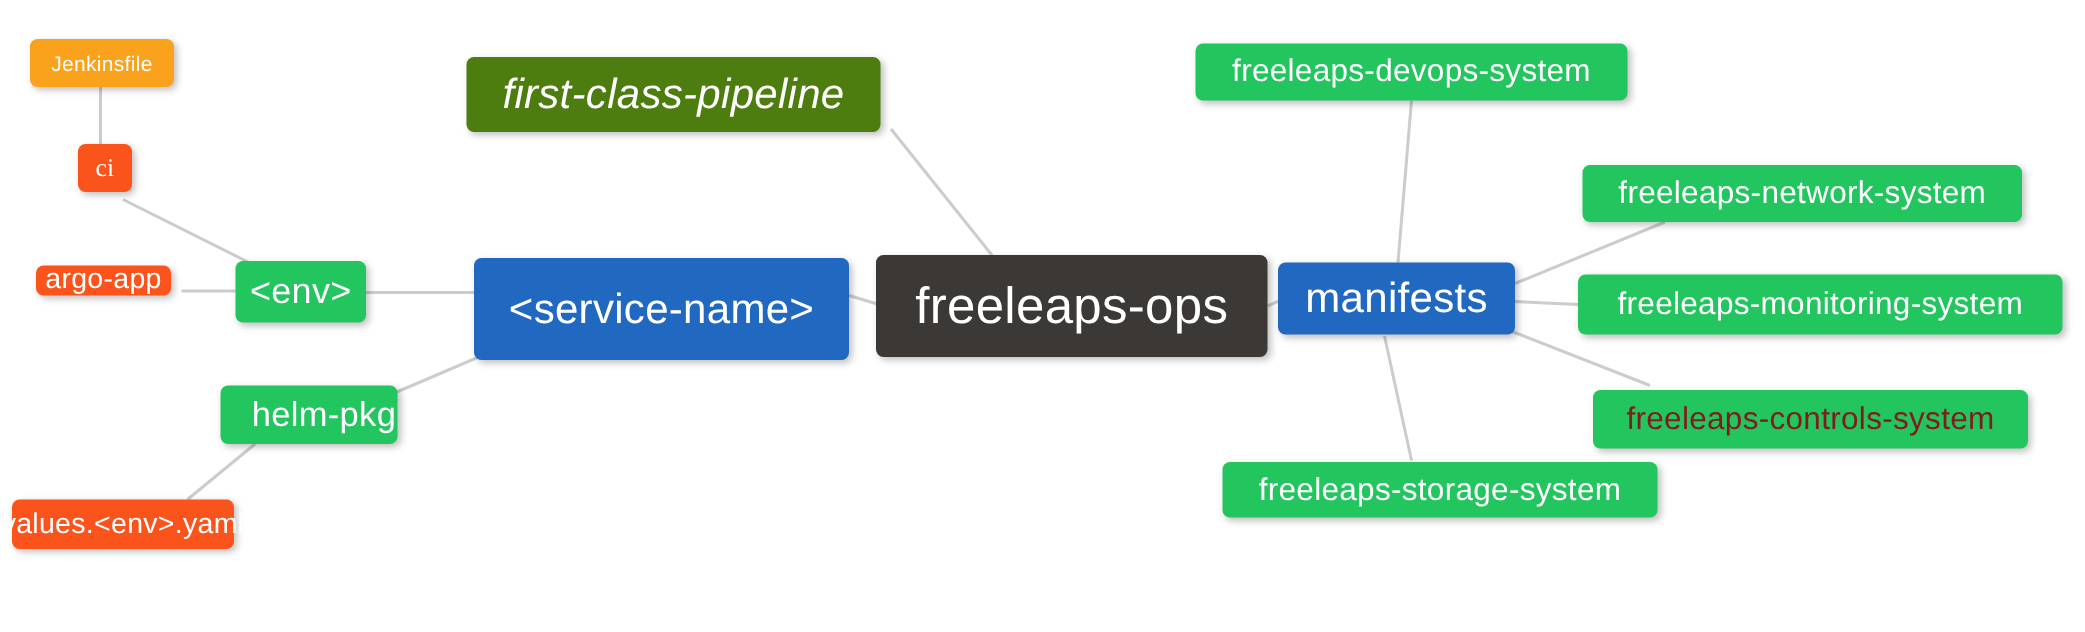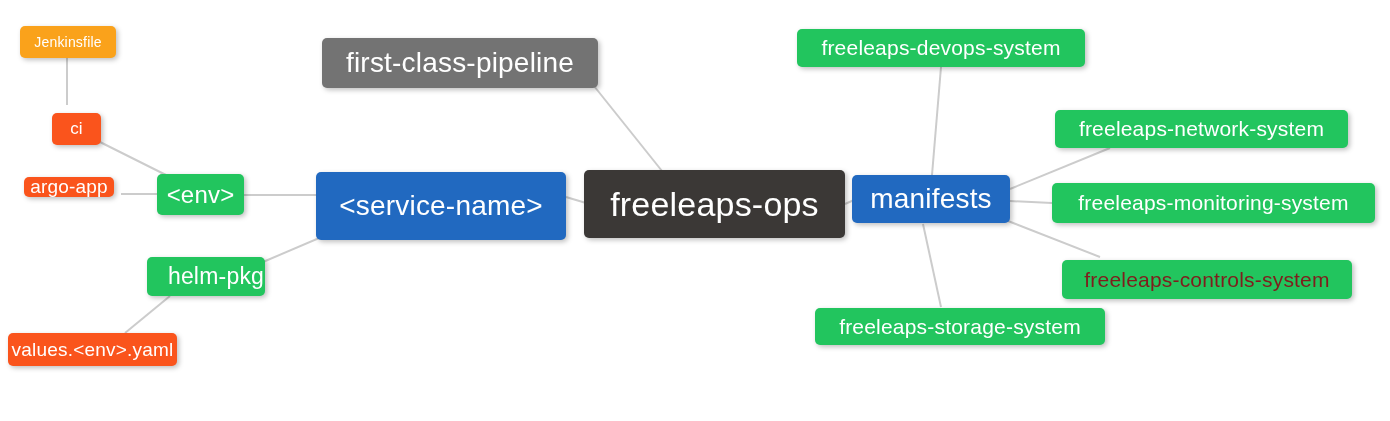--- a/index.html
+++ b/index.html
@@ -52,26 +52,26 @@
       <line x1="566" y1="197" x2="586" y2="203" stroke="#CCCCCC" stroke-width="2"></line>
       <line x1="845" y1="204" x2="854" y2="200" stroke="#CCCCCC" stroke-width="2"></line>
       <line x1="932" y1="175" x2="941" y2="67" stroke="#CCCCCC" stroke-width="2"></line>
       <line x1="1010" y1="189" x2="1110" y2="148" stroke="#CCCCCC" stroke-width="2"></line>
       <line x1="1010" y1="201" x2="1052" y2="203" stroke="#CCCCCC" stroke-width="2"></line>
       <line x1="1008" y1="221" x2="1100" y2="257" stroke="#CCCCCC" stroke-width="2"></line>
       <line x1="923" y1="224" x2="941" y2="307" stroke="#CCCCCC" stroke-width="2"></line>
     </svg>
 
 <div class="node" style="left: 20px; top: 26px; width: 96px; height: 32px; font-size: 14px; background: rgb(250, 162, 27); color: rgb(255, 255, 255);">Jenkinsfile</div>
-    <div class="node" style="left: 52px; top: 113px; width: 49px; height: 32px; font-size: 17px; background: rgb(250, 84, 28); color: rgb(255, 255, 255);">ci</div>
+    <div class="node" style="left: 52px; top: 96px; width: 36px; height: 32px; font-size: 17px; background: rgb(250, 84, 28); color: rgb(255, 255, 255); font-family: Liberation Serif, serif;">ci</div>
     <div class="node" style="left: 24px; top: 177px; width: 90px; height: 20px; font-size: 19px; background: rgb(250, 84, 28); color: rgb(255, 255, 255);">argo-app</div>
     <div class="node" style="left: 157px; top: 174px; width: 87px; height: 41px; font-size: 24px; background: rgb(34, 197, 94); color: rgb(255, 255, 255);">&lt;env&gt;</div>
     <div class="node" style="left: 147px; top: 257px; width: 118px; height: 39px; font-size: 23px; background: rgb(34, 197, 94); color: rgb(255, 255, 255); padding-left: 20px;">helm-pkg</div>
-    <div class="node" style="left: 8px; top: 333px; width: 169px; height: 33px; font-size: 19px; background: rgb(250, 84, 28); color: rgb(255, 255, 255);">values.&lt;env&gt;.yaml</div>
-    <div class="node" style="left: 322px; top: 38px; width: 276px; height: 50px; font-size: 28px; background: #737373; color: rgb(255, 255, 255);">first-class-pipeline</div>
+    <div class="node" style="left: 8px; top: 333px; width: 148px; height: 33px; font-size: 19px; background: rgb(250, 84, 28); color: rgb(255, 255, 255);">values.&lt;env&gt;.yaml</div>
+    <div class="node" style="left: 311px; top: 38px; width: 276px; height: 50px; font-size: 28px; background: #4d7c0f; color: rgb(255, 255, 255); font-style: italic;">first-class-pipeline</div>
     <div class="node" style="left: 316px; top: 172px; width: 250px; height: 68px; font-size: 28px; background: rgb(33, 105, 192); color: rgb(255, 255, 255);">&lt;service-name&gt;</div>
     <div class="node" style="left: 584px; top: 170px; width: 261px; height: 68px; font-size: 34px; background: rgb(59, 56, 54); color: rgb(255, 255, 255);">freeleaps-ops</div>
     <div class="node" style="left: 852px; top: 175px; width: 158px; height: 48px; font-size: 28px; background: rgb(33, 105, 192); color: rgb(255, 255, 255);">manifests</div>
     <div class="node" style="left: 797px; top: 29px; width: 288px; height: 38px; font-size: 21px; background: rgb(34, 197, 94); color: rgb(255, 255, 255);">freeleaps-devops-system</div>
     <div class="node" style="left: 1055px; top: 110px; width: 293px; height: 38px; font-size: 21px; background: rgb(34, 197, 94); color: rgb(255, 255, 255);">freeleaps-network-system</div>
     <div class="node" style="left: 1052px; top: 183px; width: 323px; height: 40px; font-size: 21px; background: rgb(34, 197, 94); color: rgb(255, 255, 255);">freeleaps-monitoring-system</div>
     <div class="node" style="left: 1062px; top: 260px; width: 290px; height: 39px; font-size: 21px; background: rgb(34, 197, 94); color: #7f1d1d;">freeleaps-controls-system</div>
     <div class="node" style="left: 815px; top: 308px; width: 290px; height: 37px; font-size: 21px; background: rgb(34, 197, 94); color: rgb(255, 255, 255); text-align: center;">freeleaps-storage-system</div>
   </div>
 

